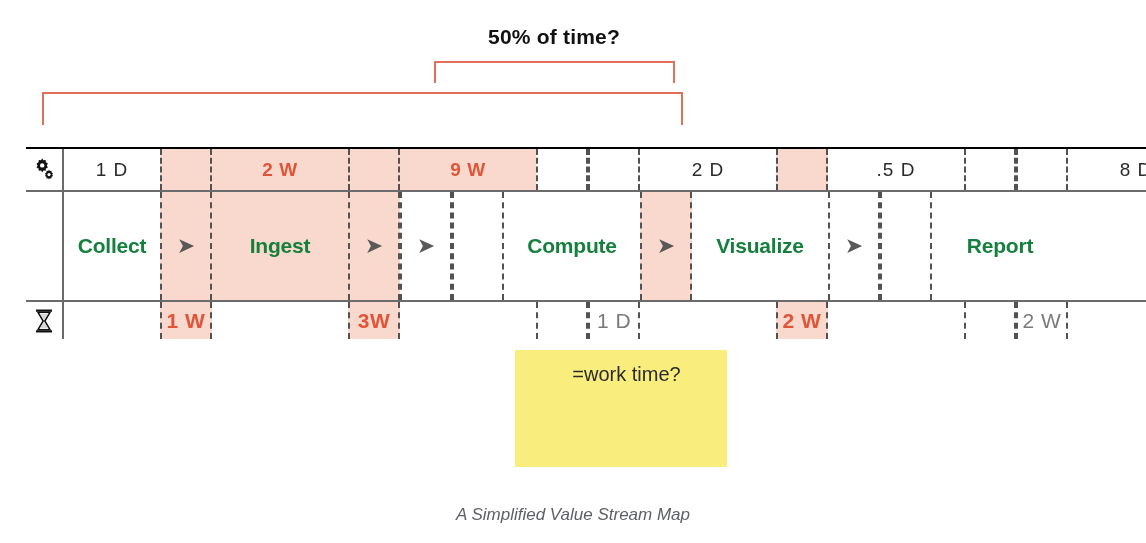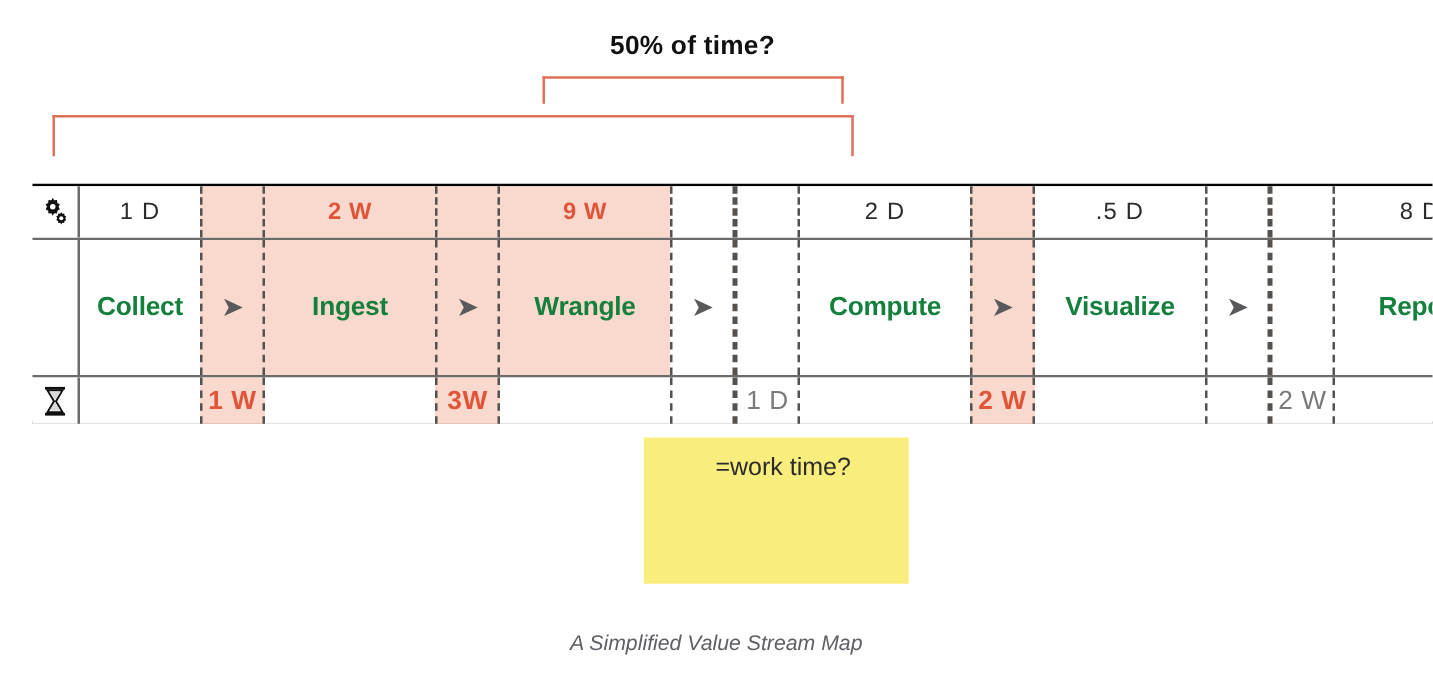--- a/index.html
+++ b/index.html
@@ -262,23 +262,20 @@
         </div>
         <div class="cell w-arrow pink dash-l dash-r">
           <span class="arrow-glyph">➤</span>
         </div>
         <div class="cell w-wide pink">
           <span class="stage-text">Ingest</span>
         </div>
         <div class="cell w-arrow pink dash-l dash-r">
           <span class="arrow-glyph">➤</span>
         </div>
-        <div class="cell w-wide pink">
-          <span class="stage-text">Wrangle</span>
-        </div>
         <div class="cell w-arrow dash-l dash-r">
           <span class="arrow-glyph">➤</span>
         </div>
         <div class="cell w-gap dash-l dash-r"></div>
         <div class="cell w-wide">
           <span class="stage-text">Compute</span>
         </div>
         <div class="cell w-arrow pink dash-l dash-r">
           <span class="arrow-glyph">➤</span>
         </div>

